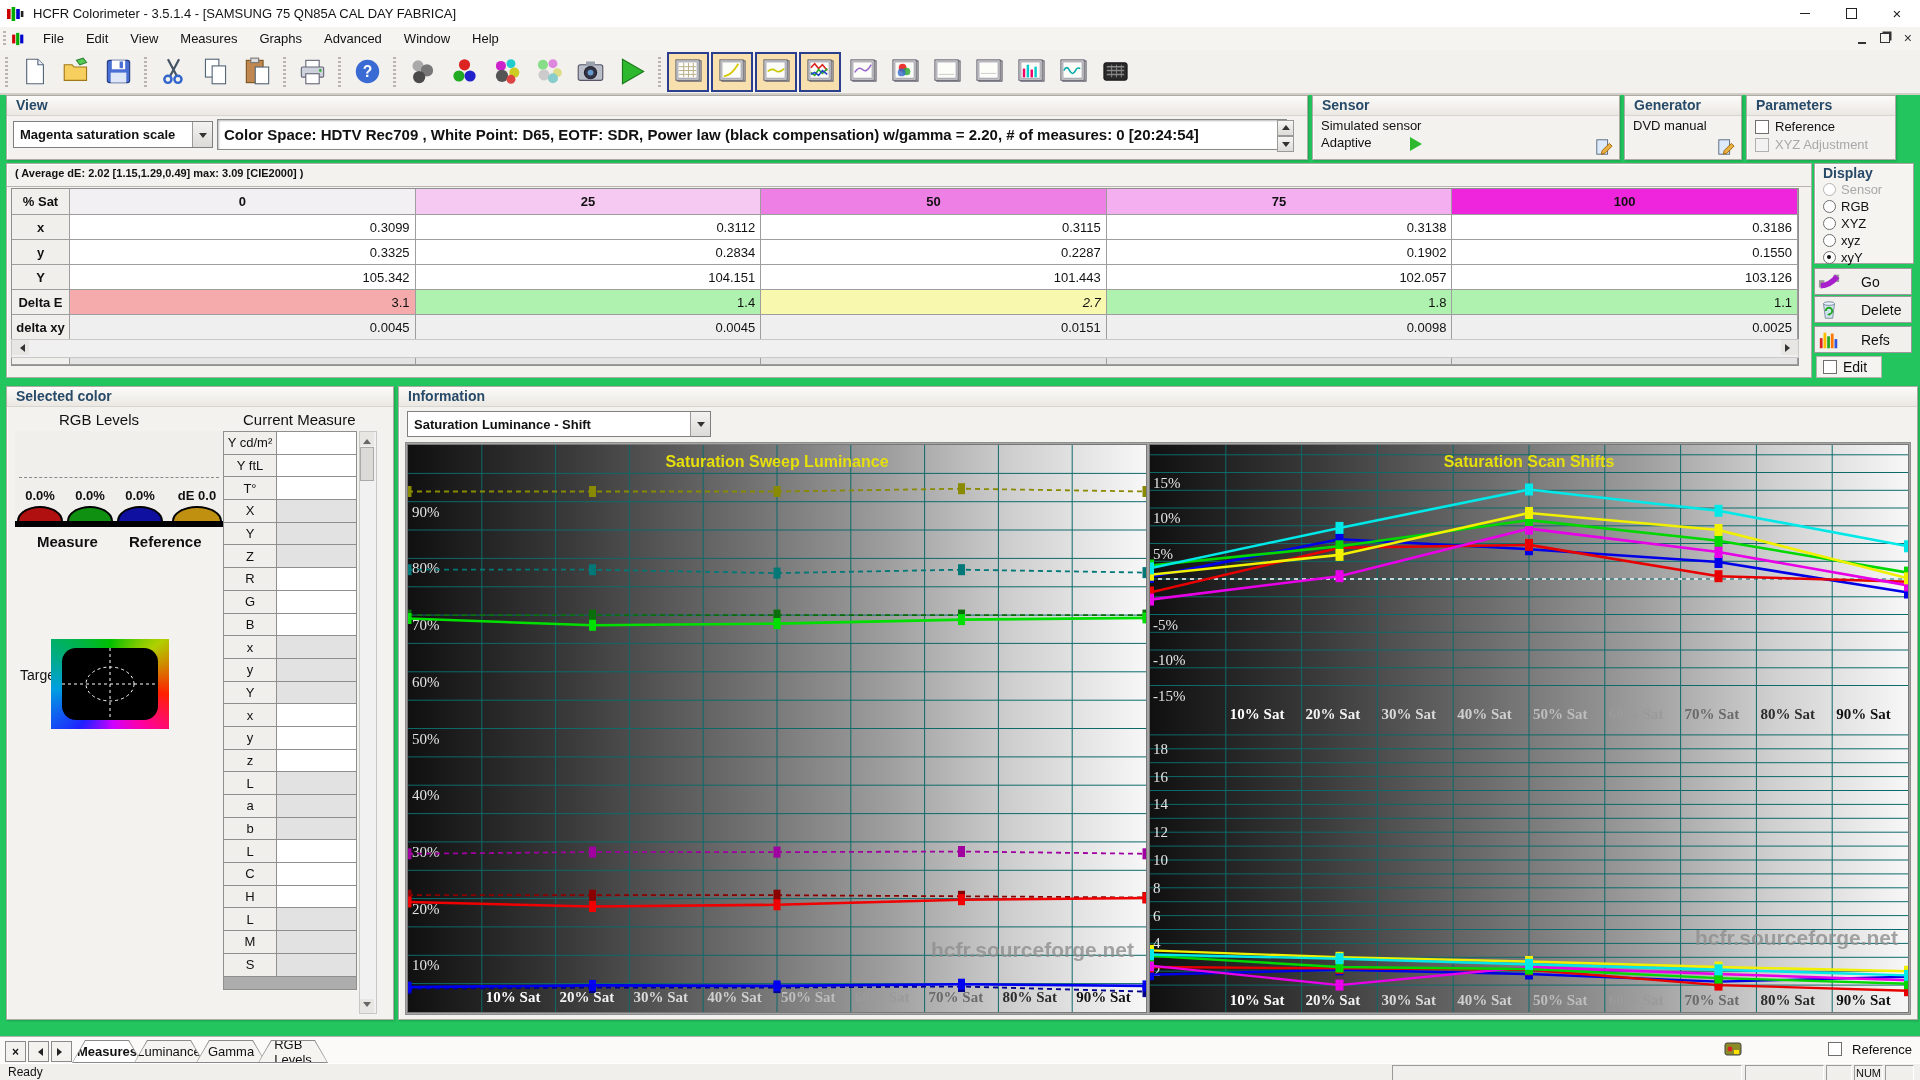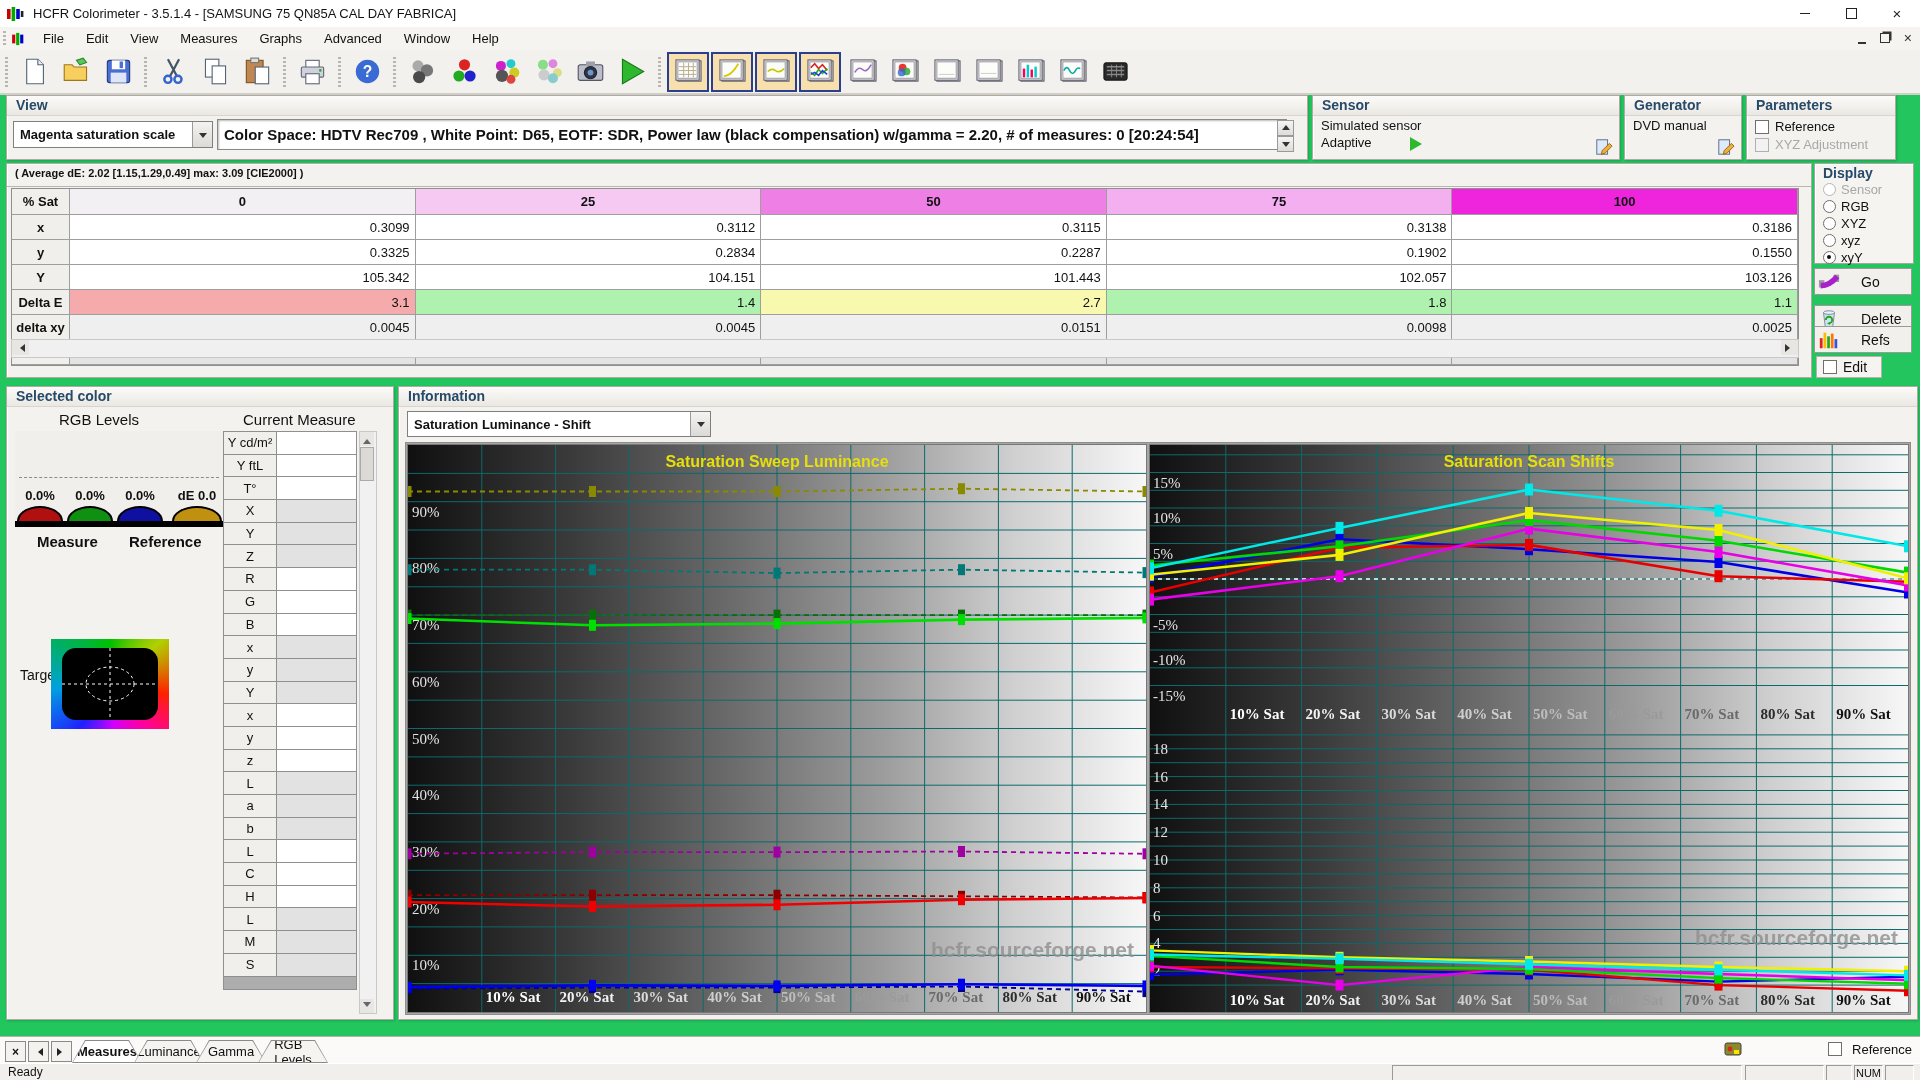--- a/index.html
+++ b/index.html
@@ -470,21 +470,21 @@
         <div class="mcell mval" style="background: rgb(255, 255, 255);">0.1550</div>
         <div class="mcell mlabel">Y</div>
         <div class="mcell mval" style="background: rgb(255, 255, 255);">105.342</div>
         <div class="mcell mval" style="background: rgb(255, 255, 255);">104.151</div>
         <div class="mcell mval" style="background: rgb(255, 255, 255);">101.443</div>
         <div class="mcell mval" style="background: rgb(255, 255, 255);">102.057</div>
         <div class="mcell mval" style="background: rgb(255, 255, 255);">103.126</div>
         <div class="mcell mlabel">Delta E</div>
         <div class="mcell mval" style="background: rgb(245, 171, 171);">3.1</div>
         <div class="mcell mval" style="background: rgb(175, 242, 175);">1.4</div>
-        <div class="mcell mval" style="background: rgb(248, 248, 174);">2.7</div>
+        <div class="mcell mval" style="background: rgb(248, 248, 174); font-style: italic;">2.7</div>
         <div class="mcell mval" style="background: rgb(175, 242, 175);">1.8</div>
         <div class="mcell mval" style="background: rgb(175, 242, 175);">1.1</div>
         <div class="mcell mlabel">delta xy</div>
         <div class="mcell mval" style="background: rgb(239, 239, 239);">0.0045</div>
         <div class="mcell mval" style="background: rgb(239, 239, 239);">0.0045</div>
         <div class="mcell mval" style="background: rgb(239, 239, 239);">0.0151</div>
         <div class="mcell mval" style="background: rgb(239, 239, 239);">0.0098</div>
         <div class="mcell mval" style="background: rgb(239, 239, 239);">0.0025</div>
         <div class="mcell mlabel">delta L</div>
         <div class="mcell mval" style="background: rgb(227, 227, 227);">-2.6 %</div>
@@ -530,21 +530,21 @@
         </div>
     </div>
     <div class="side-btn" style="top:105px;">
       <svg viewBox="0 0 24 24">
           <rect x="1" y="10" width="6" height="8" fill="#9a9a9a"></rect>
           <rect x="17" y="4" width="6" height="8" fill="#9a9a9a"></rect>
           <path d="M3 16 C 10 16,16 12,21 6" stroke="#a820cc" stroke-width="6" fill="none"></path>
         </svg>
       <span id="go-label">Go</span>
     </div>
-    <div class="side-btn" style="top:142px;">
+    <div class="side-btn" style="top:133px;">
       <svg viewBox="0 0 24 24">
           <path d="M6 5h12l-2 16H8z" fill="#cfe2ef" stroke="#789"></path>
           <ellipse cx="12" cy="5" rx="6" ry="2" fill="#e8f2fa" stroke="#789"></ellipse>
           <path d="M8.5 13a3.5 3.5 0 1 1 3.5 3.5" stroke="#2a2" stroke-width="2" fill="none"></path>
           <path d="M12.8 18.5l-3-1.8 3.2-1.4z" fill="#2a2"></path>
         </svg>
       <span id="delete-label">Delete</span>
     </div>
     <div class="side-btn" style="top:163px;">
       <svg viewBox="0 0 24 24">

